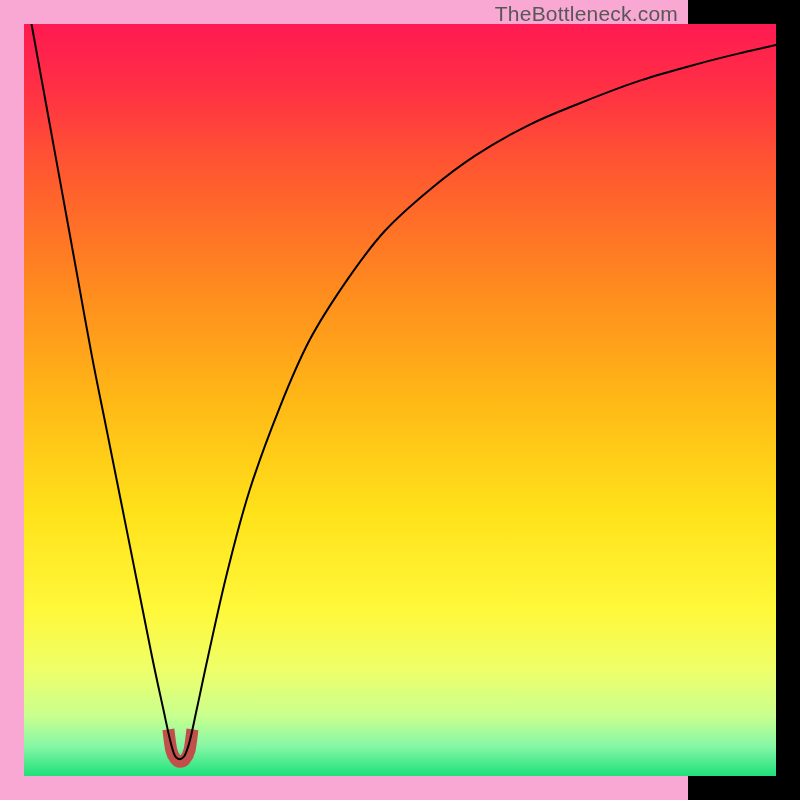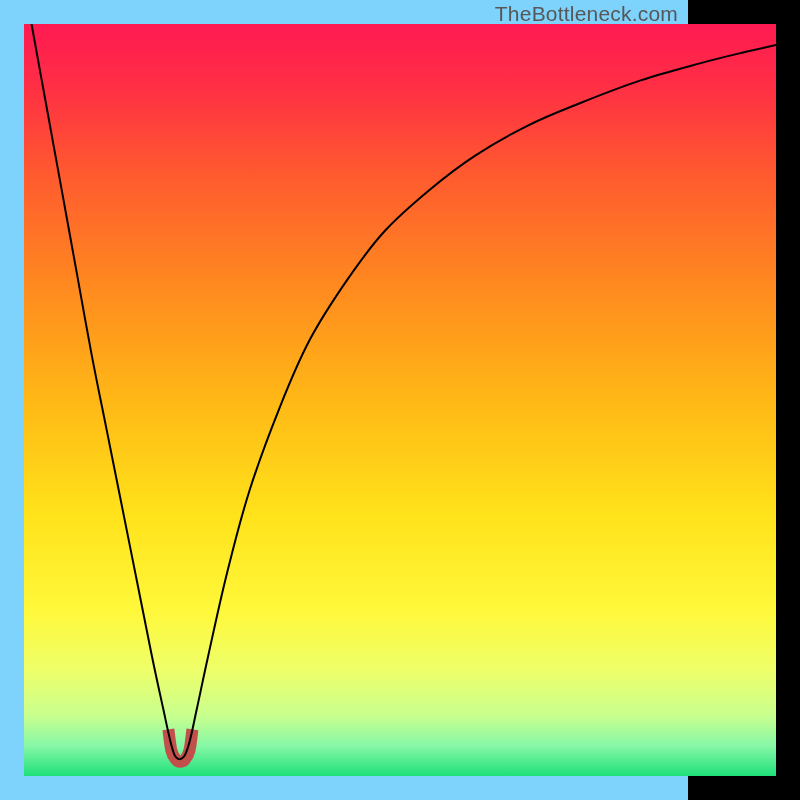--- a/index.html
+++ b/index.html
@@ -8,21 +8,21 @@
     width: 800px;
     height: 800px;
     overflow: hidden;
     background: #000;
     font-family: Arial, Helvetica, sans-serif;
   }
   .frame {
     position: absolute;
     left: 0; top: 0;
     width: 688px; height: 800px;
-    background: #7dd3fc;
+    background: #f9a8d4;
   }
   .plot {
     position: absolute;
     left: 24px;
     top: 24px;
     width: 752px;
     height: 752px;
     overflow: hidden;
   }
   .watermark {

